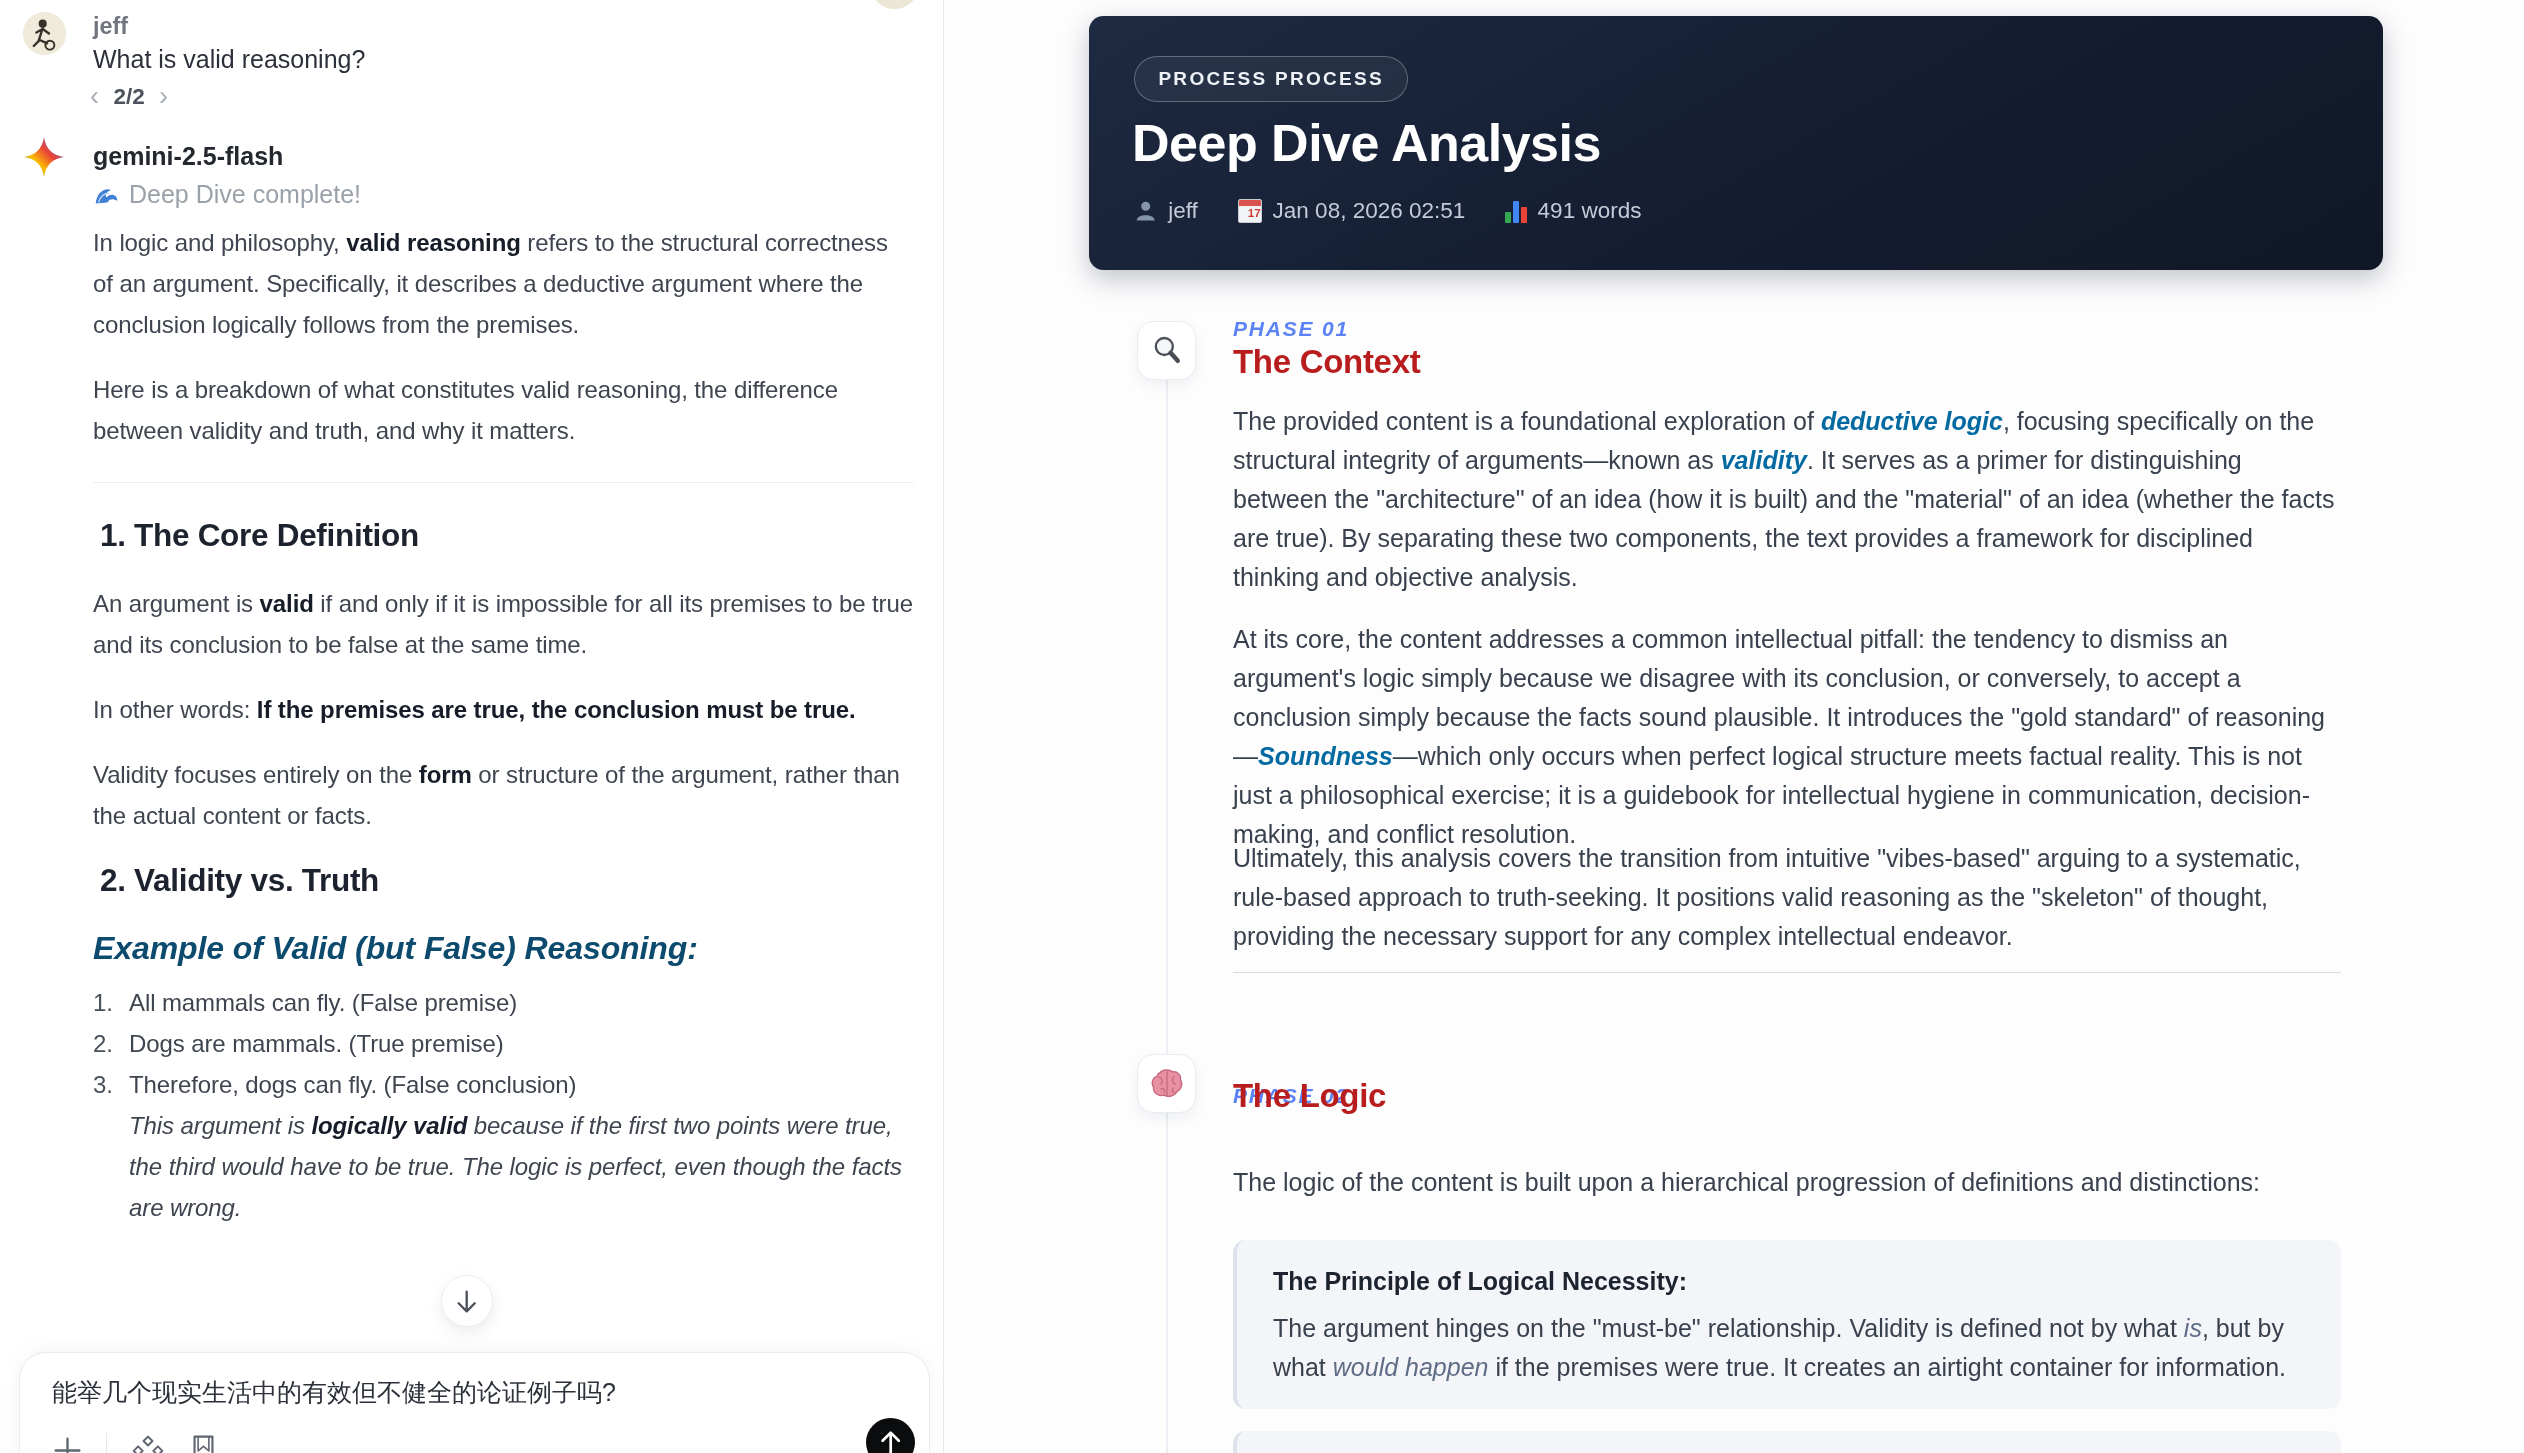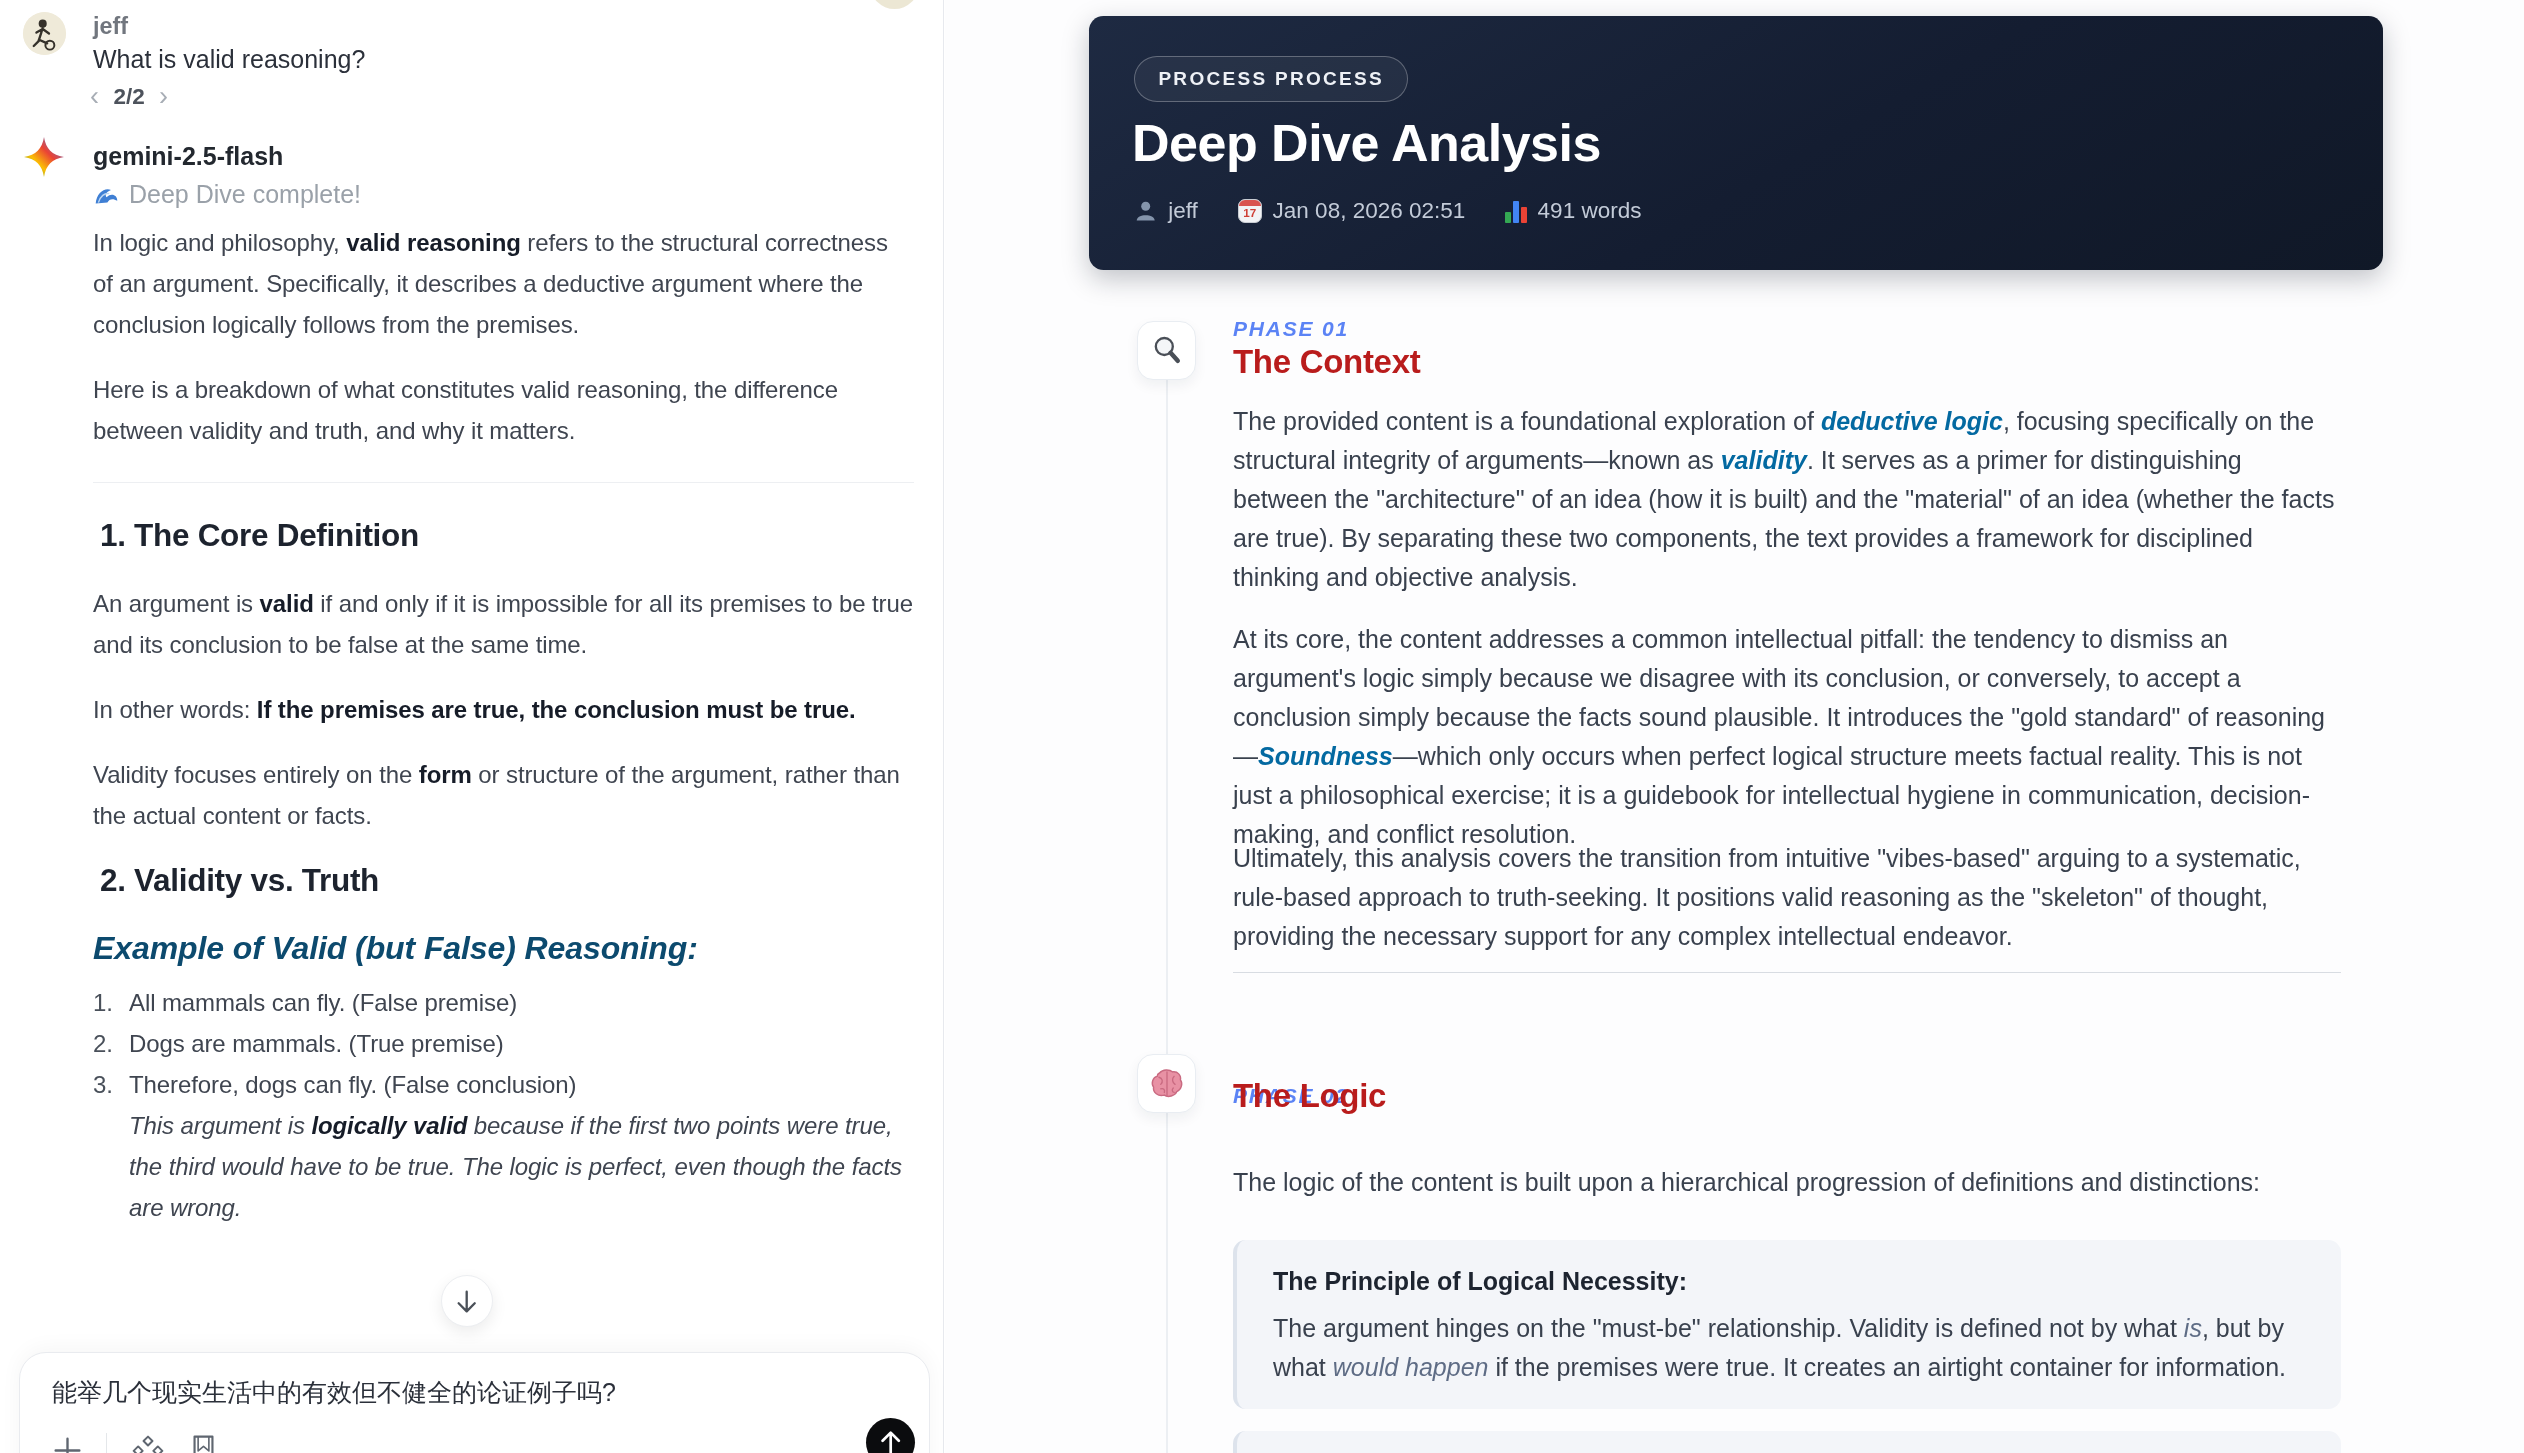--- a/index.html
+++ b/index.html
@@ -41,21 +41,21 @@
   .c-div{width:0.9px;height:34px;background:#e4e7ea;}
   .send{position:absolute;left:846px;top:65px;width:49px;height:49px;border-radius:50%;background:#0b0c0e;display:flex;align-items:center;justify-content:center;cursor:pointer;}
 
   
   .panel{position:absolute;left:945px;top:0;width:1580px;height:1453px;background:#fdfdfe;}
   .hero{position:absolute;left:144px;top:16px;width:1294px;height:254px;border-radius:14.4px;background:linear-gradient(150deg,#1e2a42 0%,#141d31 55%,#101827 100%);box-shadow:0 9px 27px rgba(16,24,39,.25);}
   .badge{position:absolute;left:45px;top:40px;padding:10.8px 23.4px;border:1.8px solid rgba(255,255,255,.28);background:rgba(255,255,255,.05);border-radius:900px;font-size:19px;font-weight:700;letter-spacing:2.3px;color:#eef1f6;}
   .hero-title{position:absolute;left:43px;top:97px;font-size:52px;font-weight:700;color:#ffffff;letter-spacing:-0.5px;}
   .hero-meta{position:absolute;left:45px;top:182px;display:flex;align-items:center;gap:40px;font-size:22.5px;color:#c3cbd8;}
   .hero-meta .mi{display:flex;align-items:center;gap:10.8px;}
-  .cal{width:24px;height:24px;border-radius:7px;background:#f2f3f5;border:0.9px solid #c8ccd2;position:relative;overflow:hidden;text-align:center;}
+  .cal{width:24px;height:24px;border-radius:2px;background:#f2f3f5;border:0.9px solid #c8ccd2;position:relative;overflow:hidden;text-align:right;}
   .cal::before{content:"";position:absolute;left:0;top:0;right:0;height:6.3px;background:#d9534f;}
   .cal span{position:relative;top:6.3px;font-size:11.7px;font-weight:700;color:#cf3f36;display:block;}
   .bars{display:flex;align-items:flex-end;gap:2.7px;height:23.4px;}
   .bars i{display:block;width:5.4px;border-radius:0.9px;}
   .timeline{position:absolute;left:221px;top:378px;width:1.8px;height:1075px;background:#eceff3;}
   .ph-card{position:absolute;left:192px;width:59px;height:59px;background:#fff;border:0.9px solid #e9edf2;border-radius:16px;box-shadow:0 5.4px 12.6px rgba(20,30,50,.06);display:flex;align-items:center;justify-content:center;z-index:2;}
   .ph-label{position:absolute;left:288px;font-size:21px;font-weight:700;letter-spacing:1.8px;color:#5b83f5;font-style:italic;}
   .ph-head{position:absolute;left:288px;font-size:33px;font-weight:700;color:#b91c1c;letter-spacing:-0.3px;}
   .rp{position:absolute;left:288px;width:1109px;font-size:25px;line-height:39px;color:#39414e;}
   .rp .b{font-weight:700;color:#0369a1;font-style:italic;}

